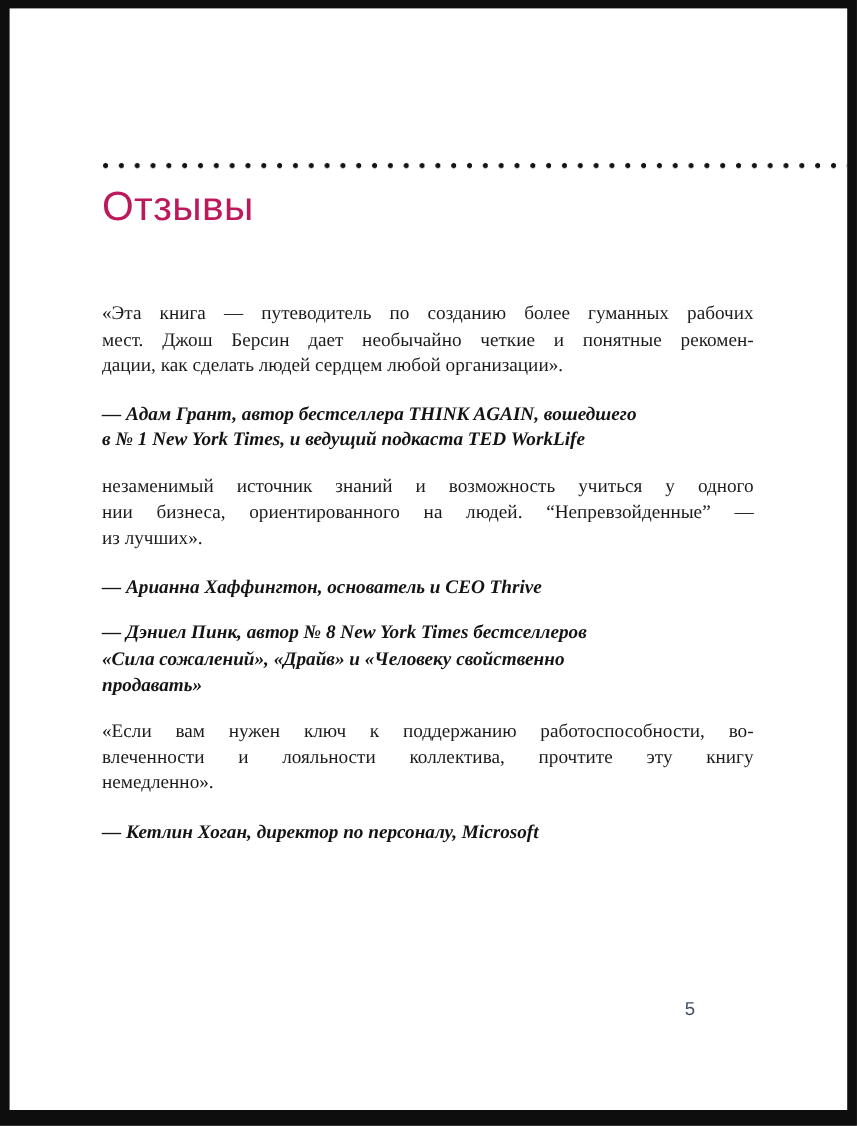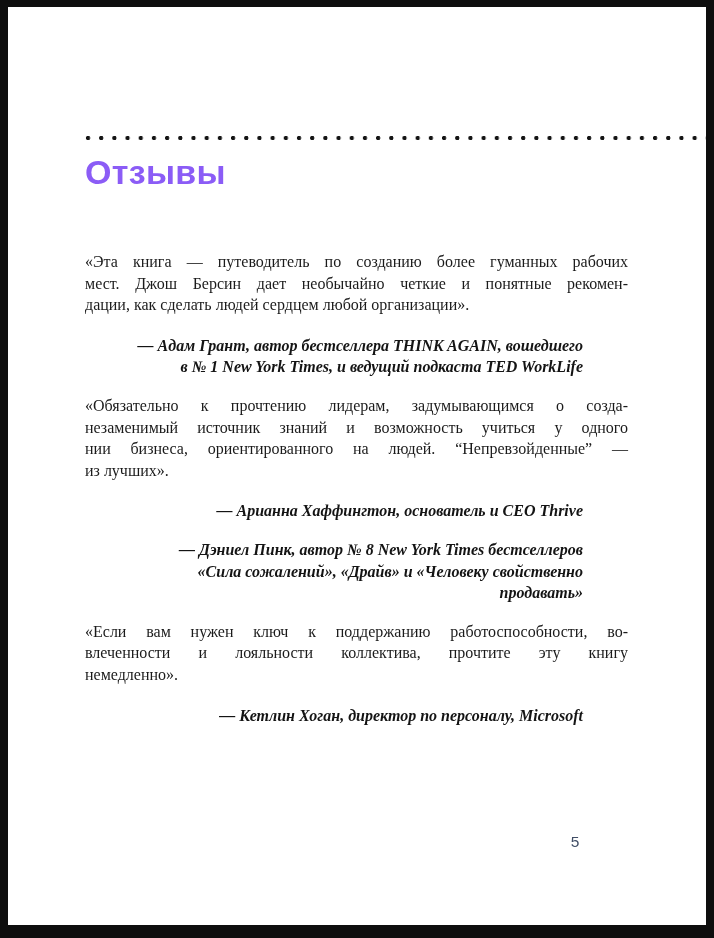--- a/index.html
+++ b/index.html
@@ -22,25 +22,25 @@
   .rule {
     margin: 128px 0 0 77px;
     height: 6px;
     background-image: radial-gradient(circle at 3px 3px, #141414 1.9px, transparent 2.4px);
     background-size: 13.2px 6px;
     background-repeat: repeat-x;
   }
   .title {
     margin: 12px 0 0 77px;
     font-family: "Liberation Sans", sans-serif;
-    font-weight: 700;
+    font-weight: 400;
     font-size: 34px;
     line-height: 38px;
     letter-spacing: 0.3px;
-    color: #8b5cf6;
+    color: #be185d;
   }
   .content {
     margin: 60px 78px 0 77px;
     font-size: 16px;
     line-height: 21.6px;
     color: #1b1b1b;
   }
   .quote { margin-bottom: 19px; }
   .qline {
     text-align: justify;
@@ -48,21 +48,21 @@
   }
   .qline.last { text-align-last: left; }
   .attrib {
     margin-bottom: 17px;
     padding-right: 45px;
     font-weight: 700;
     font-style: italic;
     color: #141414;
   }
   .aline {
-    text-align: right;
+    text-align: left;
     white-space: nowrap;
   }
   .folio {
     position: absolute;
     left: 549px; top: 827px;
     width: 36px;
     text-align: center;
     font-family: "Liberation Sans", sans-serif;
     font-size: 15.5px;
     line-height: 1;
@@ -80,21 +80,20 @@
         <div class="quote">
           <div class="qline">«Эта книга — путеводитель по созданию более гуманных рабочих</div>
           <div class="qline">мест. Джош Берсин дает необычайно четкие и понятные рекомен-</div>
           <div class="qline last">дации, как сделать людей сердцем любой организации».</div>
         </div>
         <div class="attrib">
           <div class="aline">— Адам Грант, автор бестселлера THINK AGAIN, вошедшего</div>
           <div class="aline">в № 1 New York Times, и ведущий подкаста TED WorkLife</div>
         </div>
         <div class="quote">
-          <div class="qline">«Обязательно к прочтению лидерам, задумывающимся о созда-</div>
           <div class="qline">незаменимый источник знаний и возможность учиться у одного</div>
           <div class="qline">нии бизнеса, ориентированного на людей. “Непревзойденные” —</div>
           <div class="qline last">из лучших».</div>
         </div>
         <div class="attrib">
           <div class="aline">— Арианна Хаффингтон, основатель и CEO Thrive</div>
         </div>
         <div class="attrib">
           <div class="aline">— Дэниел Пинк, автор № 8 New York Times бестселлеров</div>
           <div class="aline">«Сила сожалений», «Драйв» и «Человеку свойственно</div>

